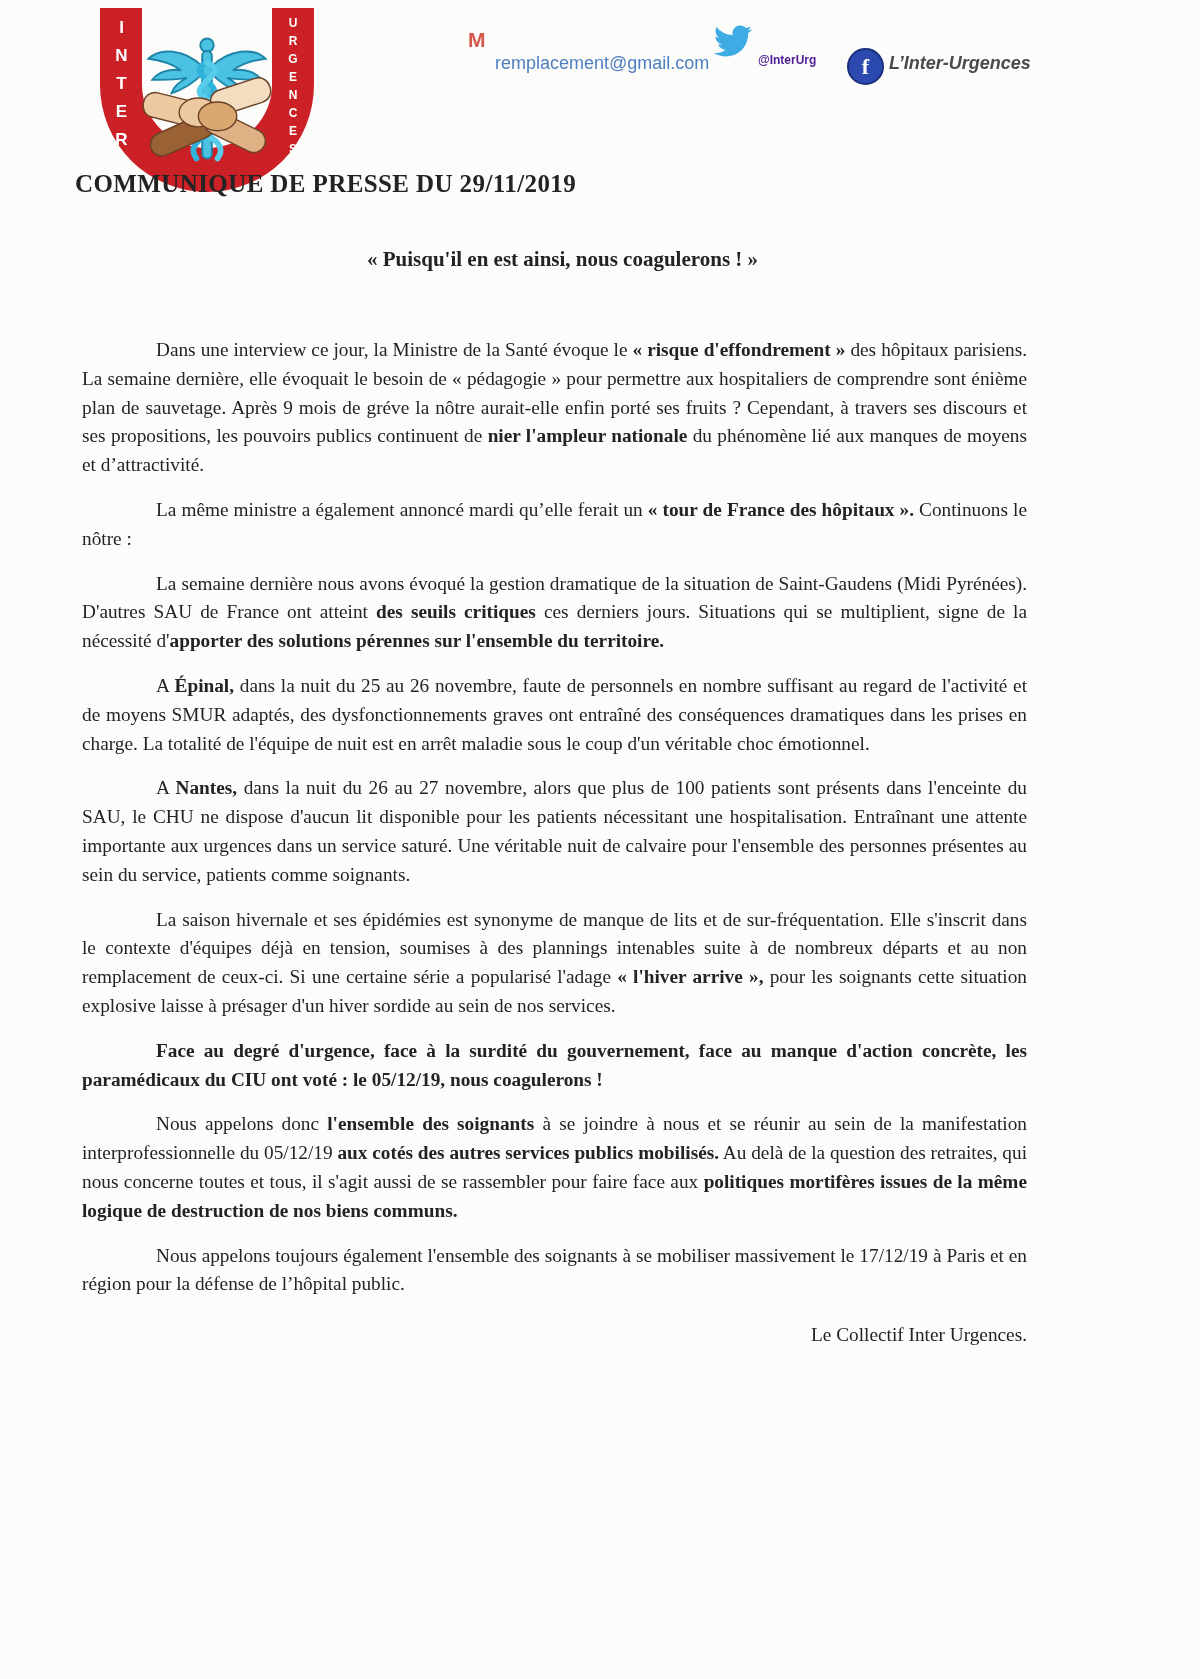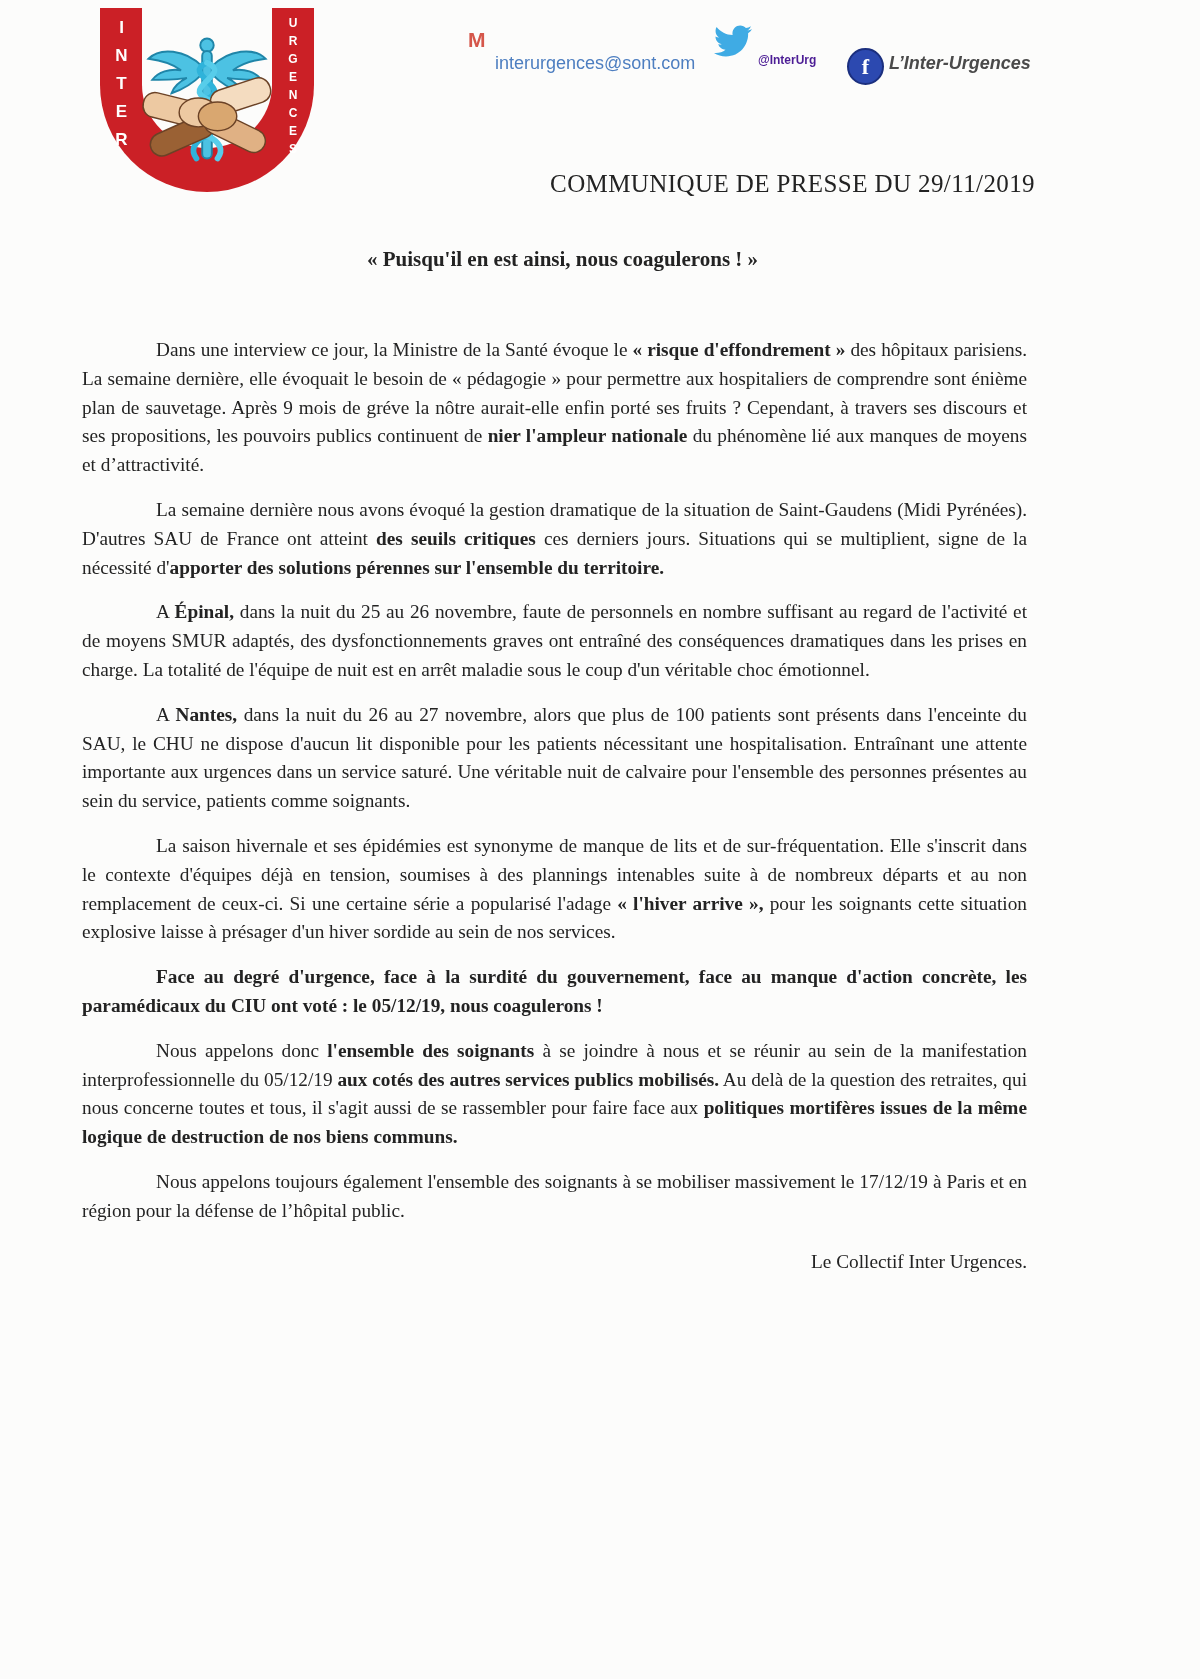--- a/index.html
+++ b/index.html
@@ -63,22 +63,22 @@
     font-weight:bold; font-size:22px;
     font-family:"Liberation Serif",serif;
   }
   .fb-name {
     position:absolute; left:434px; top:33px;
     color:#4a4a4a; font-weight:bold; font-size:18px;font-style:italic;
   }
 
   
   .doc-title {
-    position:absolute; left:90px; top:170px; width:945px;
-    text-align:right; font-weight:normal; font-size:25px;
+    position:absolute; left:75px; top:170px; width:945px;
+    text-align:left; font-weight:bold; font-size:25px;
     letter-spacing:0.4px;
   }
   .headline {
     position:absolute; left:90px; top:247px; width:945px;
     text-align:center; font-weight:bold; font-size:21px;
   }
   .doc-body {
     position:absolute; left:82px; top:336px; width:945px;
     font-size:19.3px; line-height:28.8px;
     text-align:justify;
@@ -109,34 +109,35 @@
         <rect x="14" y="100" width="70" height="24" rx="12" fill="#9a6134" transform="rotate(-24 49 112)"></rect>
         <rect x="70" y="96" width="68" height="24" rx="12" fill="#e0b184" transform="rotate(26 104 108)"></rect>
         <ellipse cx="66" cy="88" rx="20" ry="15" fill="#edc9a2"></ellipse>
         <ellipse cx="86" cy="92" rx="20" ry="15" fill="#d9a770"></ellipse>
       </g>
     </svg>
   </div>
 
   <div class="contacts">
     <span class="gmail-m">M</span>
-    <a class="email" href="#">interurgences@sont.com</a>
+    <a class="email" href="#">remplacement@gmail.com</a>
     <svg class="tw-icon" viewBox="0 0 24 24">
       <path fill="#3fabe4" d="M23.954 4.569c-.885.389-1.83.654-2.825.775 1.014-.611 1.794-1.574 2.163-2.723-.951.555-2.005.959-3.127 1.184-.896-.959-2.173-1.559-3.591-1.559-2.717 0-4.92 2.203-4.92 4.917 0 .39.045.765.127 1.124C7.691 8.094 4.066 6.13 1.64 3.161c-.427.722-.666 1.561-.666 2.475 0 1.71.87 3.213 2.188 4.096-.807-.026-1.566-.248-2.228-.616v.061c0 2.385 1.693 4.374 3.946 4.827-.413.111-.849.171-1.296.171-.314 0-.615-.03-.916-.086.631 1.953 2.445 3.377 4.604 3.417-1.68 1.319-3.809 2.105-6.102 2.105-.39 0-.779-.023-1.17-.067 2.189 1.394 4.768 2.209 7.557 2.209 9.054 0 13.999-7.496 13.999-13.986 0-.209 0-.42-.015-.63.961-.689 1.8-1.56 2.46-2.548z"></path>
     </svg>
     <span class="tw-handle">@InterUrg</span>
     <span class="fb-icon">f</span>
     <span class="fb-name">L’Inter-Urgences</span>
   </div>
 
   <div class="doc-title">COMMUNIQUE DE PRESSE DU 29/11/2019</div>
   <div class="headline">« Puisqu'il en est ainsi, nous coagulerons ! »</div>
 
   <div class="doc-body">
     <p><span>Dans une interview ce jour, la Ministre de la Santé évoque le </span><span class="b">« risque d'effondrement »</span><span> des hôpitaux parisiens. La semaine dernière, elle évoquait le besoin de « pédagogie » pour permettre aux hospitaliers de comprendre sont énième plan de sauvetage. Après 9 mois de gréve la nôtre aurait-elle enfin porté ses fruits ? Cependant, à travers ses discours et ses propositions, les pouvoirs publics continuent de </span><span class="b">nier l'ampleur nationale</span><span> du phénomène lié aux manques de moyens et d’attractivité.</span></p>
+    <p><span>La même ministre a également annoncé mardi qu’elle ferait un </span><span class="b">« tour de France des hôpitaux ».</span><span> Continuons le nôtre :</span></p>
     <p><span>La semaine dernière nous avons évoqué la gestion dramatique de la situation de Saint-Gaudens (Midi Pyrénées). D'autres SAU de France ont atteint </span><span class="b">des seuils critiques</span><span> ces derniers jours. Situations qui se multiplient, signe de la nécessité d'</span><span class="b">apporter des solutions pérennes sur l'ensemble du territoire.</span></p>
     <p><span>A </span><span class="b">Épinal,</span><span> dans la nuit du 25 au 26 novembre, faute de personnels en nombre suffisant au regard de l'activité et de moyens SMUR adaptés, des dysfonctionnements graves ont entraîné des conséquences dramatiques dans les prises en charge. La totalité de l'équipe de nuit est en arrêt maladie sous le coup d'un véritable choc émotionnel.</span></p>
     <p><span>A </span><span class="b">Nantes,</span><span> dans la nuit du 26 au 27 novembre, alors que plus de 100 patients sont présents dans l'enceinte du SAU, le CHU ne dispose d'aucun lit disponible pour les patients nécessitant une hospitalisation. Entraînant une attente importante aux urgences dans un service saturé. Une véritable nuit de calvaire pour l'ensemble des personnes présentes au sein du service, patients comme soignants.</span></p>
     <p><span>La saison hivernale et ses épidémies est synonyme de manque de lits et de sur-fréquentation. Elle s'inscrit dans le contexte d'équipes déjà en tension, soumises à des plannings intenables suite à de nombreux départs et au non remplacement de ceux-ci. Si une certaine série a popularisé l'adage </span><span class="b">« l'hiver arrive »,</span><span> pour les soignants cette situation explosive laisse à présager d'un hiver sordide au sein de nos services.</span></p>
     <p><span class="b">Face au degré d'urgence, face à la surdité du gouvernement, face au manque d'action concrète, les paramédicaux du CIU ont voté : le 05/12/19, nous coagulerons !</span></p>
     <p><span>Nous appelons donc </span><span class="b">l'ensemble des soignants</span><span> à se joindre à nous et se réunir au sein de la manifestation interprofessionnelle du 05/12/19 </span><span class="b">aux cotés des autres services publics mobilisés.</span><span> Au delà de la question des retraites, qui nous concerne toutes et tous, il s'agit aussi de se rassembler pour faire face aux </span><span class="b">politiques mortifères issues de la même logique de destruction de nos biens communs.</span></p>
     <p><span>Nous appelons toujours également l'ensemble des soignants à se mobiliser massivement le 17/12/19 à Paris et en région pour la défense de l’hôpital public.</span></p>
     <p class="signature">Le Collectif Inter Urgences.</p>
   </div>
 

